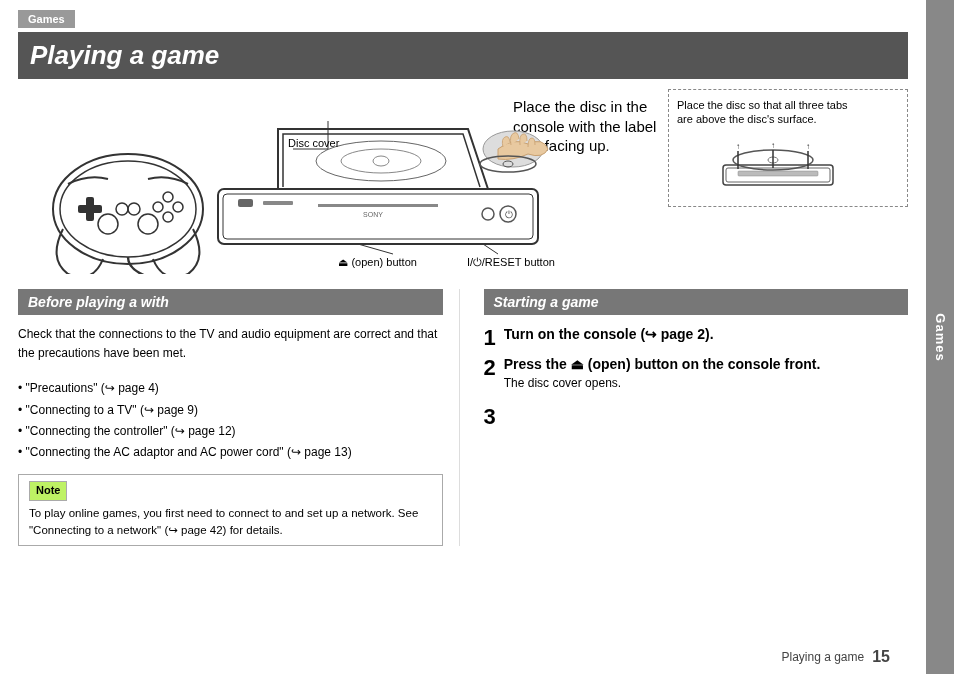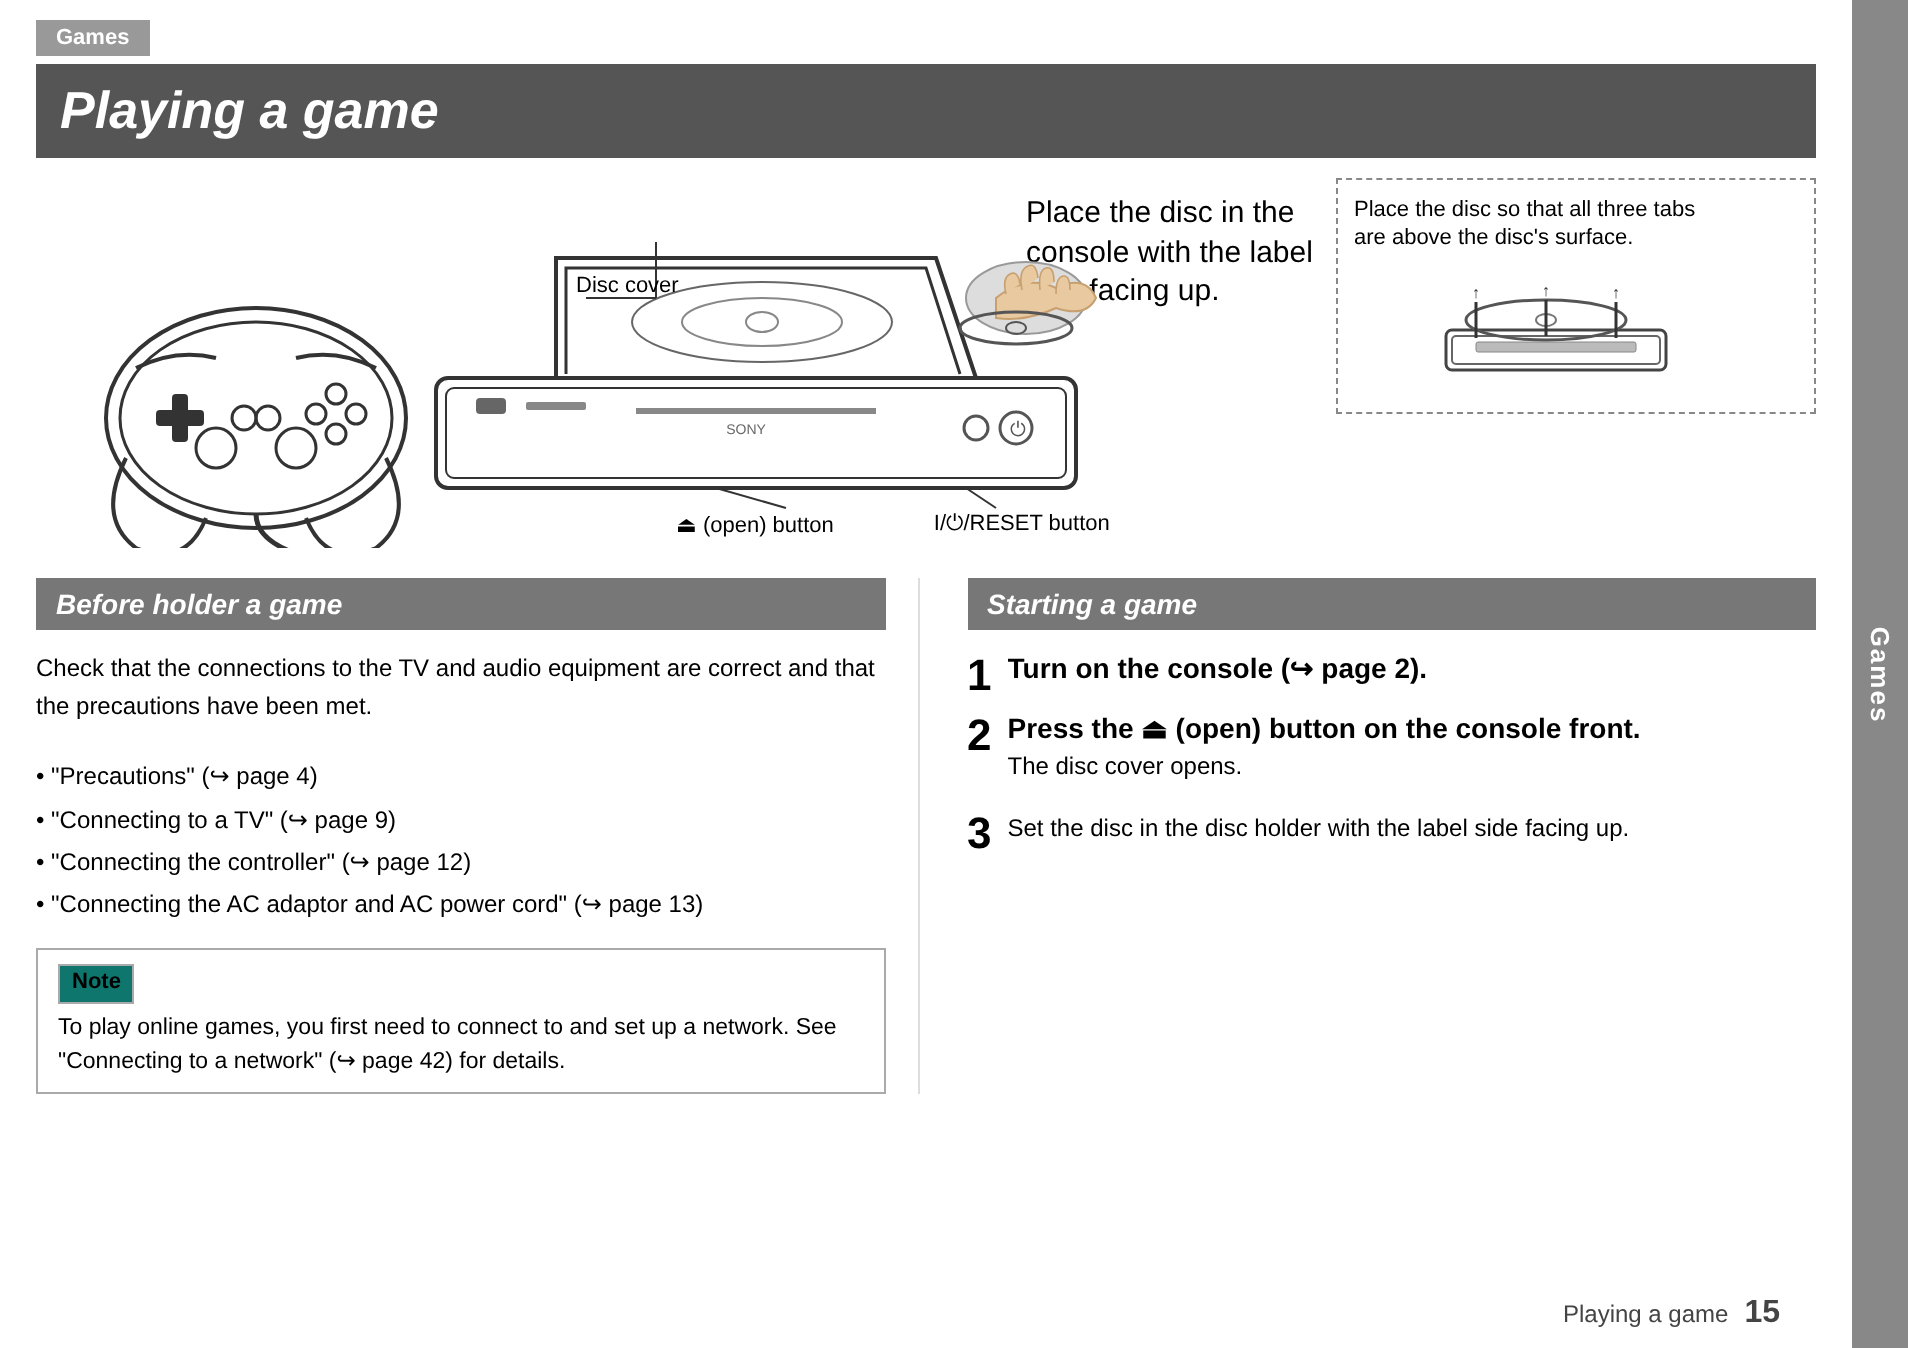--- a/index.html
+++ b/index.html
@@ -181,21 +181,21 @@
       margin-top: 12px;
       padding: 6px 10px;
     }
     .note-label {
       font-size: 11px;
       font-weight: bold;
       border: 1px solid #aaa;
       display: inline-block;
       padding: 0 6px;
       margin-bottom: 4px;
-      background: #0f766e;
+      background: #bef264;
     }
     .note-text {
       font-size: 11.5px;
       line-height: 1.5;
     }
 
     
     .step {
       margin-bottom: 12px;
     }
@@ -379,21 +379,21 @@
         </svg>
       </div>
     </div>
 
   </div>
 
   
   <div class="sections-row">
 
     <div class="section-left">
-      <div class="section-header">Before holder a game</div>
+      <div class="section-header">Before playing a with</div>
       <div class="section-body">
         <p>Check that the connections to the TV and audio equipment are correct and that the precautions have been met.</p>
         <ul>
           <li>"Precautions" (↪ page 4)</li>
           <li>"Connecting to a TV" (↪ page 9)</li>
           <li>"Connecting the controller" (↪ page 12)</li>
           <li>"Connecting the AC adaptor and AC power cord" (↪ page 13)</li>
         </ul>
         <div class="note-box">
           <div class="note-label">Note</div>
@@ -416,21 +416,20 @@
           <div class="step">
     <div class="step-num">2</div>
     <div class="step-content">
       <div class="step-title">Press the ⏏ (open) button on the console front.</div>
       <div class="step-desc">The disc cover opens.</div>
     </div>
   </div>
           <div class="step">
     <div class="step-num">3</div>
     <div class="step-content">
-      <div class="step-desc">Set the disc in the disc holder with the label side facing up.</div>
     </div>
   </div>
         </div>
     </div>
 
   </div>
 
   
   <div class="page-footer">
     <span>Playing a game</span>

